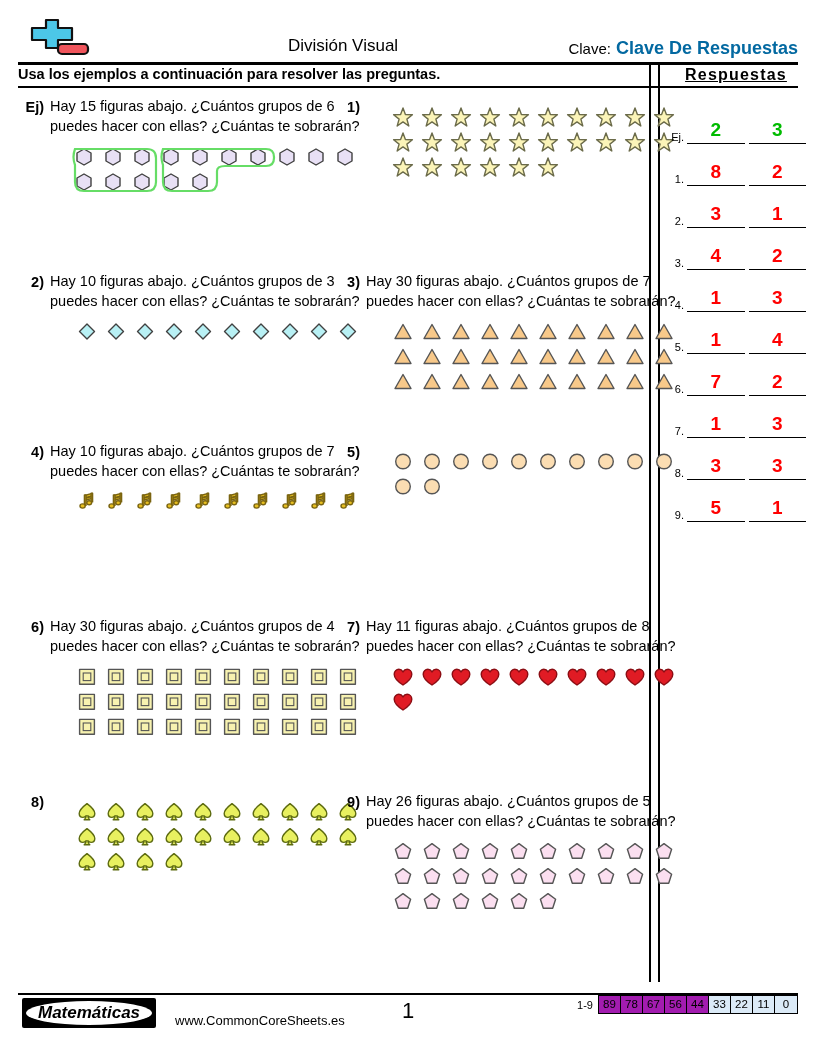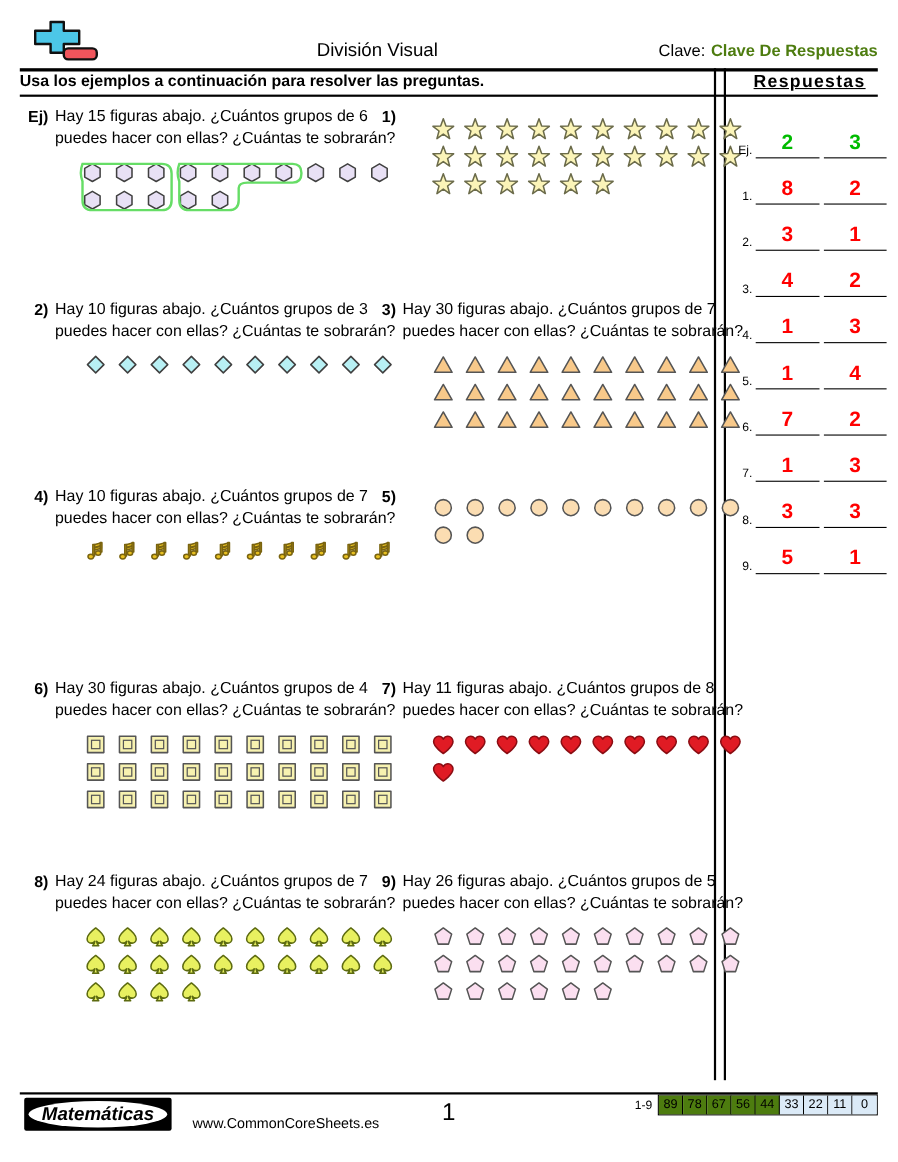--- a/index.html
+++ b/index.html
@@ -22,21 +22,21 @@
   }
   .title{
     position:absolute; left:180px; top:22px; width:290px;
     text-align:center; font-size:17px; letter-spacing:0px;
   }
   .nombre-wrap{
     position:absolute; right:0px; top:24px;
     font-size:15px; white-space:nowrap;
   }
   .nombre-label{color:#000;}
-  .nombre-value{color:#4d7c0f; font-weight:bold; margin-left:5px; font-size:15px;}
+  .nombre-value{color:#0369a1; font-weight:bold; margin-left:5px; font-size:18px;}
 
   .rule-top{
     position:absolute; left:18px; top:62px; width:780px;
     border-top:3px solid #000;
   }
   .instructions{
     position:absolute; left:18px; top:66px;
     font-size:14.5px; font-weight:bold;
   }
   .rule-second{
@@ -109,21 +109,21 @@
     font-size:22px;
   }
   .scale-wrap{
     position:absolute; right:18px; top:995px; display:flex; align-items:center;
   }
   .scale-label{font-size:11px; margin-right:5px;margin-left:38px;}
   .scale-table{display:flex; border:1px solid #000;}
   .scale-cell{
     width:22px; height:17px; border-right:1px solid #000;
     font-size:11.5px; text-align:center; line-height:17px; box-sizing:border-box;
-    background:#4d7c0f;
+    background:#a21caf;
   }
   .scale-cell:last-child{border-right:none;}
   .scale-cell.hl{background:#dbeaf7;}
 </style>
 </head>
 <body>
 
 <div class="page">
 
   <div class="header">
@@ -1032,21 +1032,20 @@
               </div>
             </div>
           </div>
         </div>
       </div>
       <div class="qrow" style="min-height: 145px;">
         <div class="qcell">
           <div class="q">
             <div class="qnum">8)</div>
             <div class="qbody">
-              <div class="qtext">Hay 24 figuras abajo. ¿Cuántos grupos de 7 puedes hacer con ellas? ¿Cuántas te sobrarán?</div>
               <div class="shapes">
                 <div class="srow">
                   <div class="scell">
                     <svg width="24" height="22" viewBox="0 0 24 22">
                       <path d="M12 2.6 C12 2.6 4.2 8.4 4.2 12.6 C4.2 15 6 16.4 7.9 16.4 C9.4 16.4 10.6 15.6 11.2 14.7 C11.1 16.4 10.4 17.8 9.2 18.8 L14.8 18.8 C13.6 17.8 12.9 16.4 12.8 14.7 C13.4 15.6 14.6 16.4 16.1 16.4 C18 16.4 19.8 15 19.8 12.6 C19.8 8.4 12 2.6 12 2.6 Z" fill="#e8f060" stroke="#5d6b10" stroke-width="1.4" stroke-linejoin="round"></path>
                     </svg>
                   </div>
                   <div class="scell">
                     <svg width="24" height="22" viewBox="0 0 24 22">
                       <path d="M12 2.6 C12 2.6 4.2 8.4 4.2 12.6 C4.2 15 6 16.4 7.9 16.4 C9.4 16.4 10.6 15.6 11.2 14.7 C11.1 16.4 10.4 17.8 9.2 18.8 L14.8 18.8 C13.6 17.8 12.9 16.4 12.8 14.7 C13.4 15.6 14.6 16.4 16.1 16.4 C18 16.4 19.8 15 19.8 12.6 C19.8 8.4 12 2.6 12 2.6 Z" fill="#e8f060" stroke="#5d6b10" stroke-width="1.4" stroke-linejoin="round"></path>

